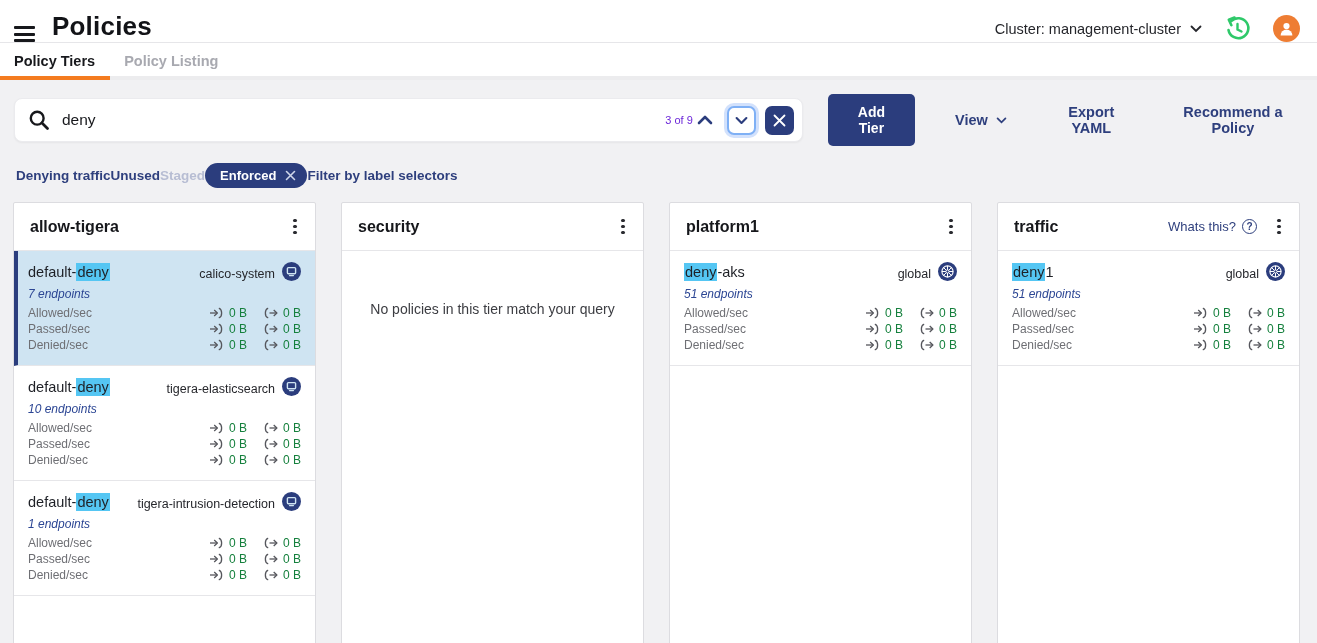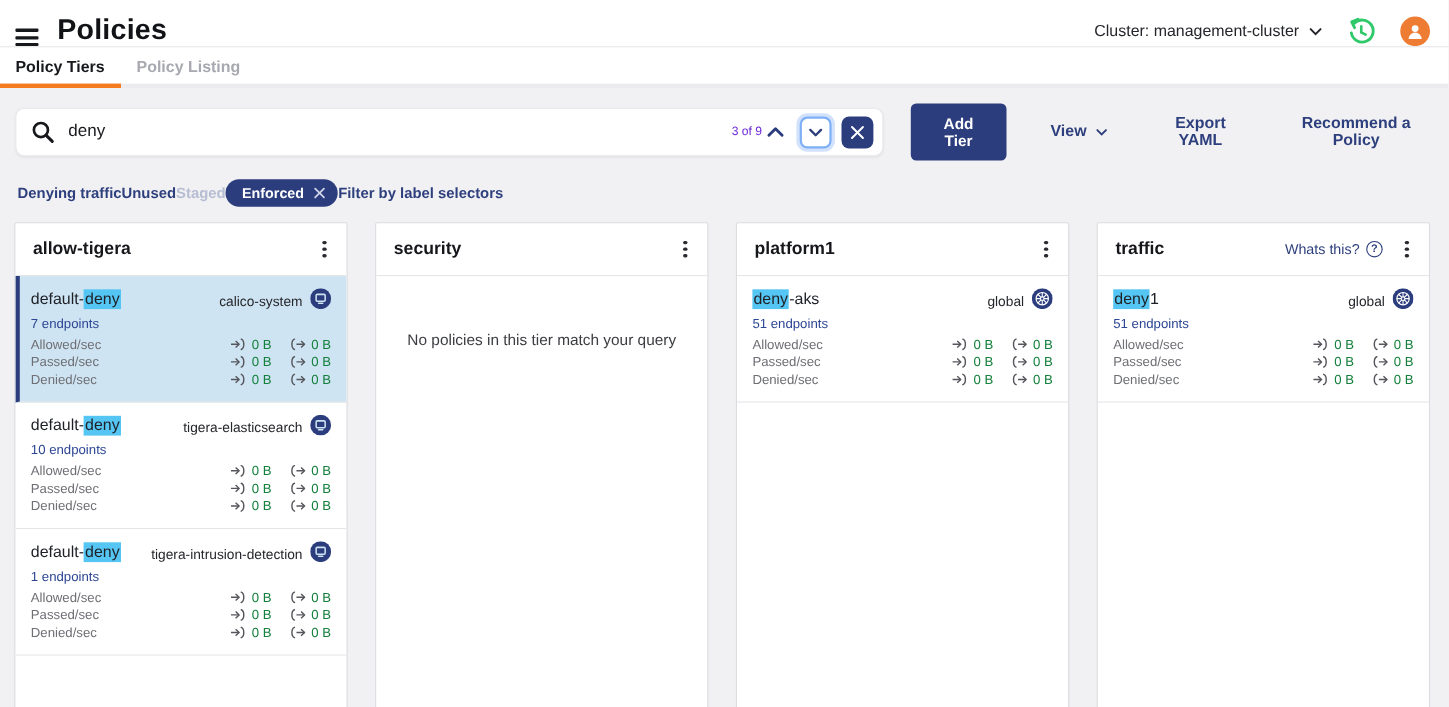--- a/index.html
+++ b/index.html
@@ -54,21 +54,21 @@
   .q-circle { width:15px; height:15px; border:1.4px solid #2e3f7d; border-radius:50%; font-size:10px; font-weight:700;
     display:flex; align-items:center; justify-content:center; }
   .kebab { width:20px; height:20px; display:flex; flex-direction:column; align-items:center; justify-content:center; gap:2.5px; cursor:pointer; }
   .kebab i { width:3.2px; height:3.2px; background:#2a2b30; border-radius:50%; }
   .policy-card { padding:11px 14px 13px 14px; border-bottom:1px solid #e6e6e9; cursor:pointer; }
   .policy-card.selected { background:#cfe4f2; border-left:4px solid #2b3d7d; padding-left:10px; }
   .card-top { display:flex; align-items:center; }
   .policy-name { font-size:14.5px; font-weight:400; color:#1e2026; white-space:nowrap; }
   .hl { background:#55c6f3; padding:1px 1px; }
   .scope { margin-left:auto; display:flex; align-items:flex-end; gap:7px; font-size:12.5px; color:#26272c; }
-  .endpoints-link { display:inline-block; font-size:12px; color:#2c4694; margin:6px 0 3px; cursor:pointer; }
+  .endpoints-link { display:inline-block; font-size:12px; color:#2c4694; margin:6px 0 3px; cursor:pointer;font-style:italic; }
   .stat-row { display:flex; align-items:center; margin-top:2px; font-size:12px; color:#6e6f74; }
   .stat-vals { margin-left:auto; display:flex; align-items:center; gap:16px; }
   .stat-pair { display:flex; align-items:center; gap:5px; color:#15803d; }
   .empty-msg { text-align:center; margin-top:50px; font-size:14px; color:#3c3d42; padding:0 20px; }
 </style>
 </head>
 <body>
 
 <header class="app-header">
   <div class="hamburger">

